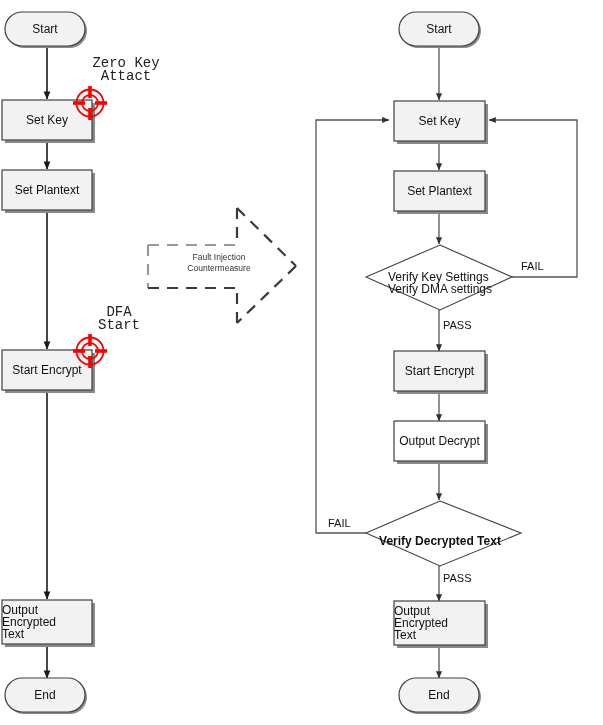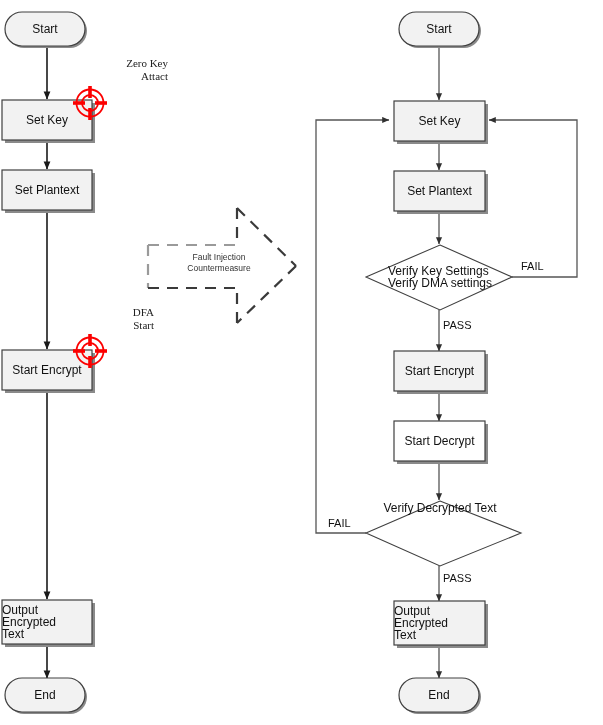--- a/index.html
+++ b/index.html
@@ -16,23 +16,23 @@
     font-size:12px;color:#111111;line-height:12px;
     pointer-events:none;white-space:pre-line;
   }
   .edge-label{
     position:absolute;
     font-family:"Liberation Sans","DejaVu Sans",sans-serif;
     font-size:11px;color:#111111;line-height:11px;white-space:pre-line;
   }
   .attack-label{
     position:absolute;
-    font-family:Liberation Serif, serif;
-    font-size:11px;color:#222222;line-height:13px;
-    text-align:right;white-space:pre-line;
+    font-family:Liberation Mono, monospace;
+    font-size:14px;color:#222222;line-height:13px;
+    text-align:center;white-space:pre-line;
   }
   .annot-label{
     position:absolute;
     font-family:"Liberation Sans","DejaVu Sans",sans-serif;
     font-size:8.5px;color:#333333;line-height:11px;
     text-align:center;white-space:pre-line;
   }
 </style>
 </head>
 <body>
@@ -150,25 +150,25 @@
 Attact</div>
 <div class="attack-label" style="left:84px; top:306px; width:70px;">DFA
 Start</div>
 
 <div class="annot-label" style="left:160px; top:252px; width:118px;">Fault Injection
 Countermeasure</div>
 
 <div class="node-label" style="left:399px; top:12px;  width:80px; height:34px;">Start</div>
 <div class="node-label" style="left:394px; top:101px; width:91px; height:40px;">Set Key</div>
 <div class="node-label" style="left:394px; top:171px; width:91px; height:40px;">Set Plantext</div>
-<div class="node-label" style="left:370px; top:258px; width:140px; height:38px;">Verify Key Settings
+<div class="node-label" style="left:370px; top:264px; width:140px; height:38px;">Verify Key Settings
 Verify DMA settings</div>
 <div class="node-label" style="left:394px; top:351px; width:91px; height:40px;">Start Encrypt</div>
-<div class="node-label" style="left:394px; top:421px; width:91px; height:40px;">Start Decrypt</div>
-<div class="node-label" style="left:370px; top:495px; width:140px; height:26px;">Verify Decrypted Text</div>
+<div class="node-label" style="left:394px; top:421px; width:91px; height:40px;">Output Decrypt</div>
+<div class="node-label" style="left:370px; top:528px; width:140px; height:26px;font-weight:bold;">Verify Decrypted Text</div>
 <div class="node-label" style="left:394px; top:601px; width:91px; height:44px;">Output Encrypted
 Text</div>
 <div class="node-label" style="left:399px; top:678px; width:80px; height:34px;">End</div>
 
 <div class="edge-label" style="left:521px; top:261px;">FAIL</div>
 <div class="edge-label" style="left:443px; top:320px;">PASS</div>
 <div class="edge-label" style="left:328px; top:518px;">FAIL</div>
 <div class="edge-label" style="left:443px; top:573px;">PASS</div>
 
 </body></html>

